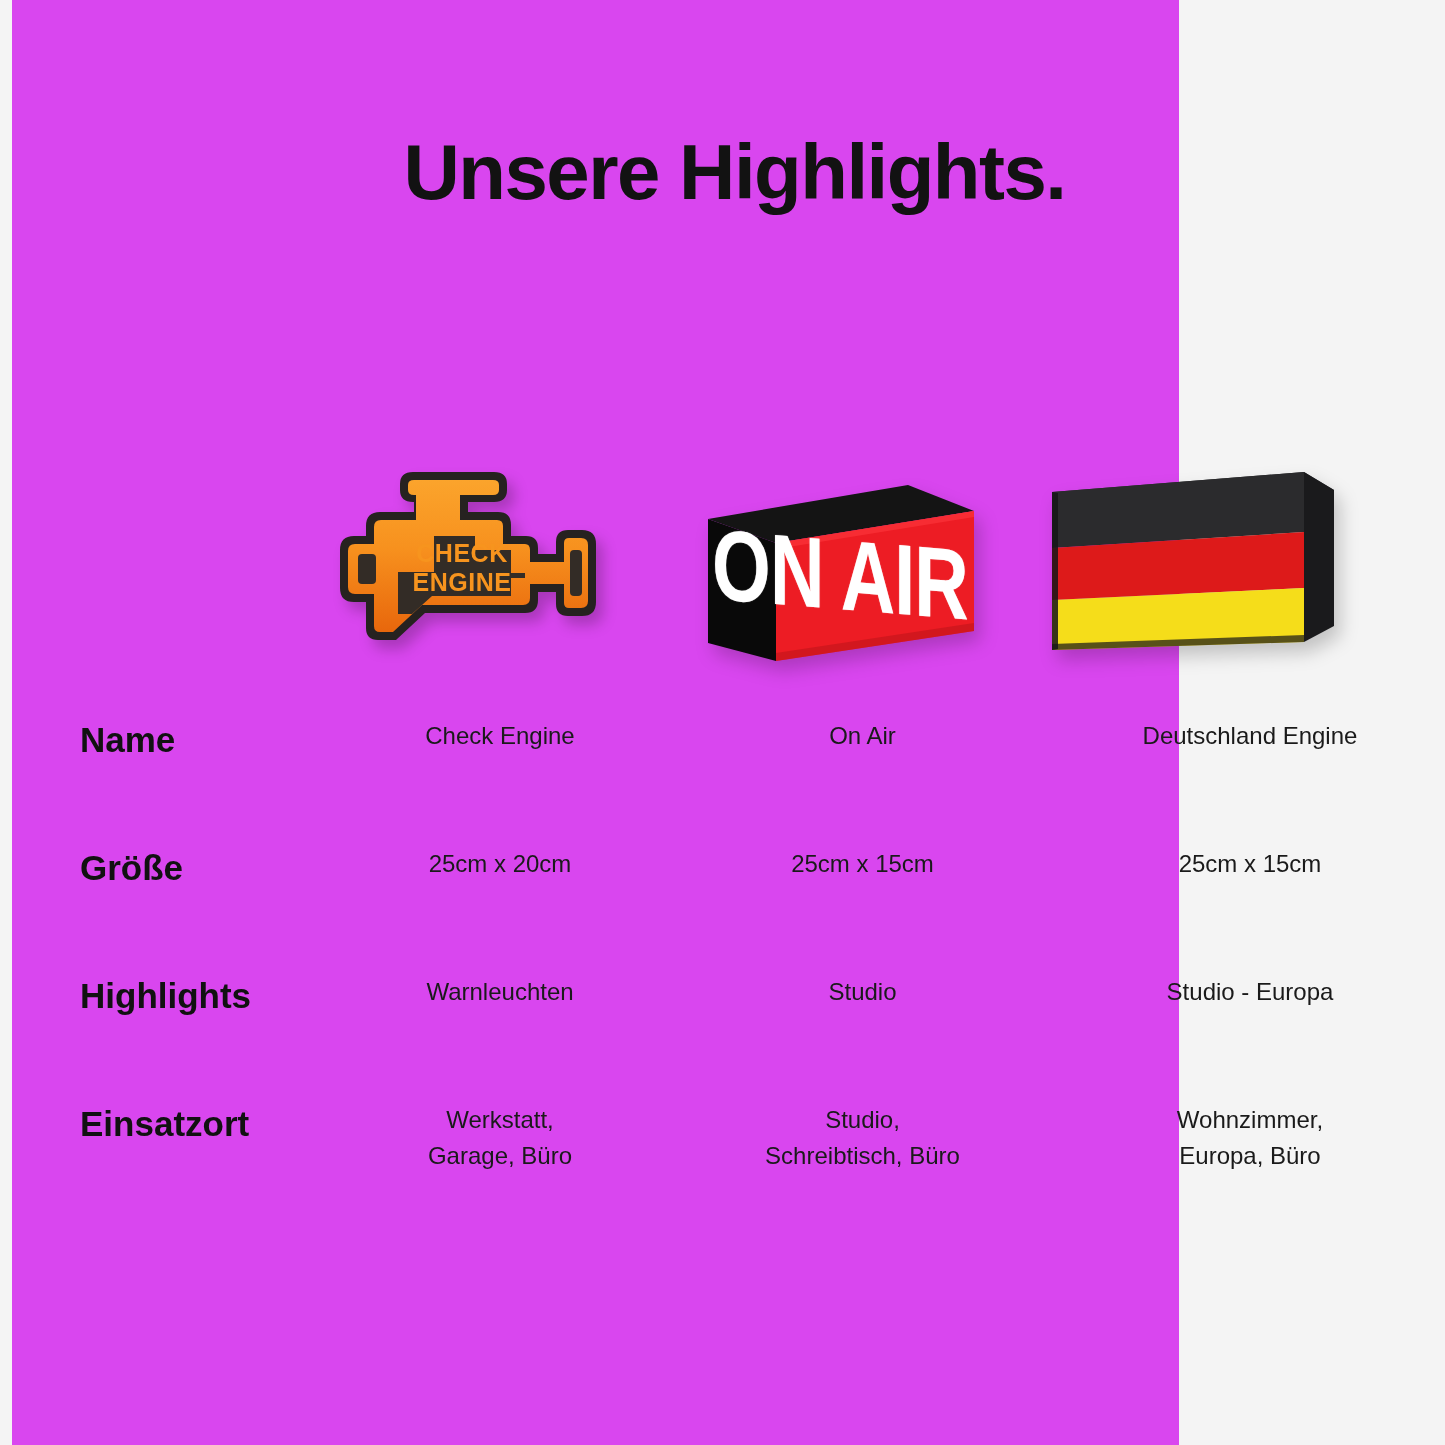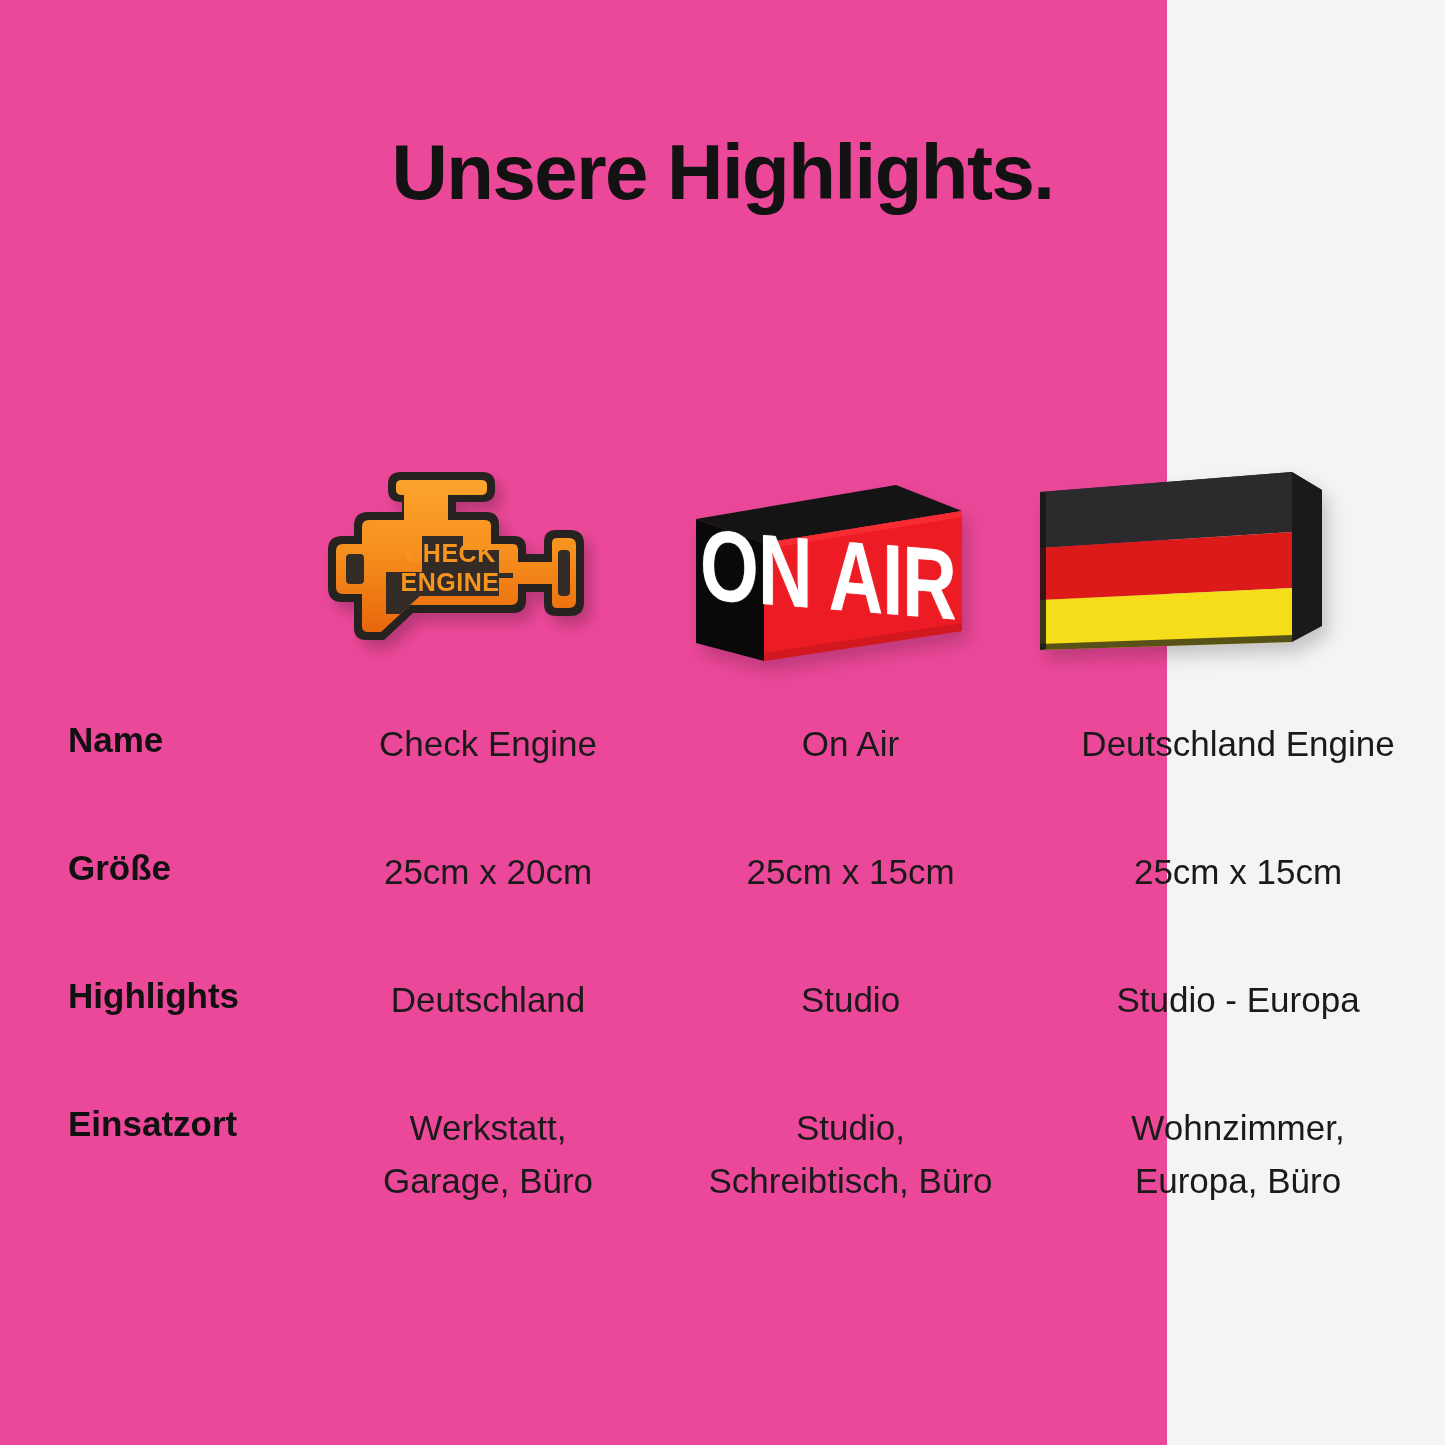--- a/index.html
+++ b/index.html
@@ -13,21 +13,22 @@
     background: #f4f4f4;
     font-family: "Liberation Sans", sans-serif;
     color: #111111;
     overflow: hidden;
   }
 
   .page {
     position: relative;
     width: 1167px;
     height: 1445px;
-    background: #ec4899;
+    background: #d946ef;
+    margin-left: 12px;
   }
 
   
   .title {
     position: absolute;
     top: 132px;
     left: 0;
     width: 1445px;
     text-align: center;
     font-size: 78px;
@@ -126,21 +127,21 @@
     font-size: 35px;
     font-weight: bold;
     color: #111111;
     line-height: 1.28;
     padding-top: 28px;
     text-align: left;
   }
   .spec-val {
     flex: 0 0 auto;
     text-align: center;
-    font-size: 35px;
+    font-size: 24px;
     font-weight: normal;
     color: #1a1a1a;
     line-height: 1.5;
     padding-top: 28px;
     white-space: pre-line;
   }
   .col-1 { width: 370px; }
   .col-2 { width: 355px; }
   .col-3 { width: 420px; }
   .spec-row.tall { height: 150px; justify-content: center; }
@@ -262,21 +263,21 @@
 
     <div class="spec-row">
       <div class="spec-label">Größe</div>
       <div class="spec-val col-1">25cm x 20cm</div>
       <div class="spec-val col-2">25cm x 15cm</div>
       <div class="spec-val col-3">25cm x 15cm</div>
     </div>
 
     <div class="spec-row">
       <div class="spec-label">Highlights</div>
-      <div class="spec-val col-1">Deutschland</div>
+      <div class="spec-val col-1">Warnleuchten</div>
       <div class="spec-val col-2">Studio</div>
       <div class="spec-val col-3">Studio - Europa</div>
     </div>
 
     <div class="spec-row tall">
       <div class="spec-label">Einsatzort</div>
       <div class="spec-val col-1">Werkstatt,
 Garage, Büro</div>
       <div class="spec-val col-2">Studio,
 Schreibtisch, Büro</div>

